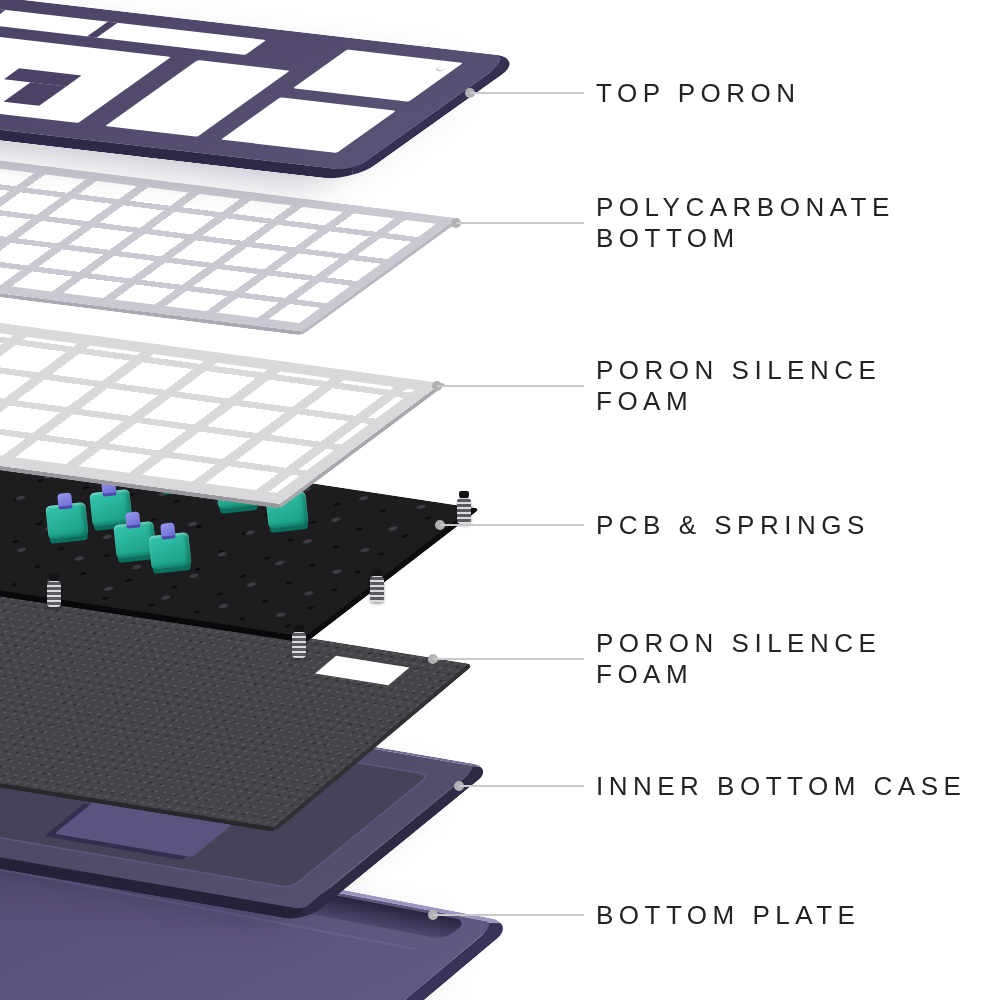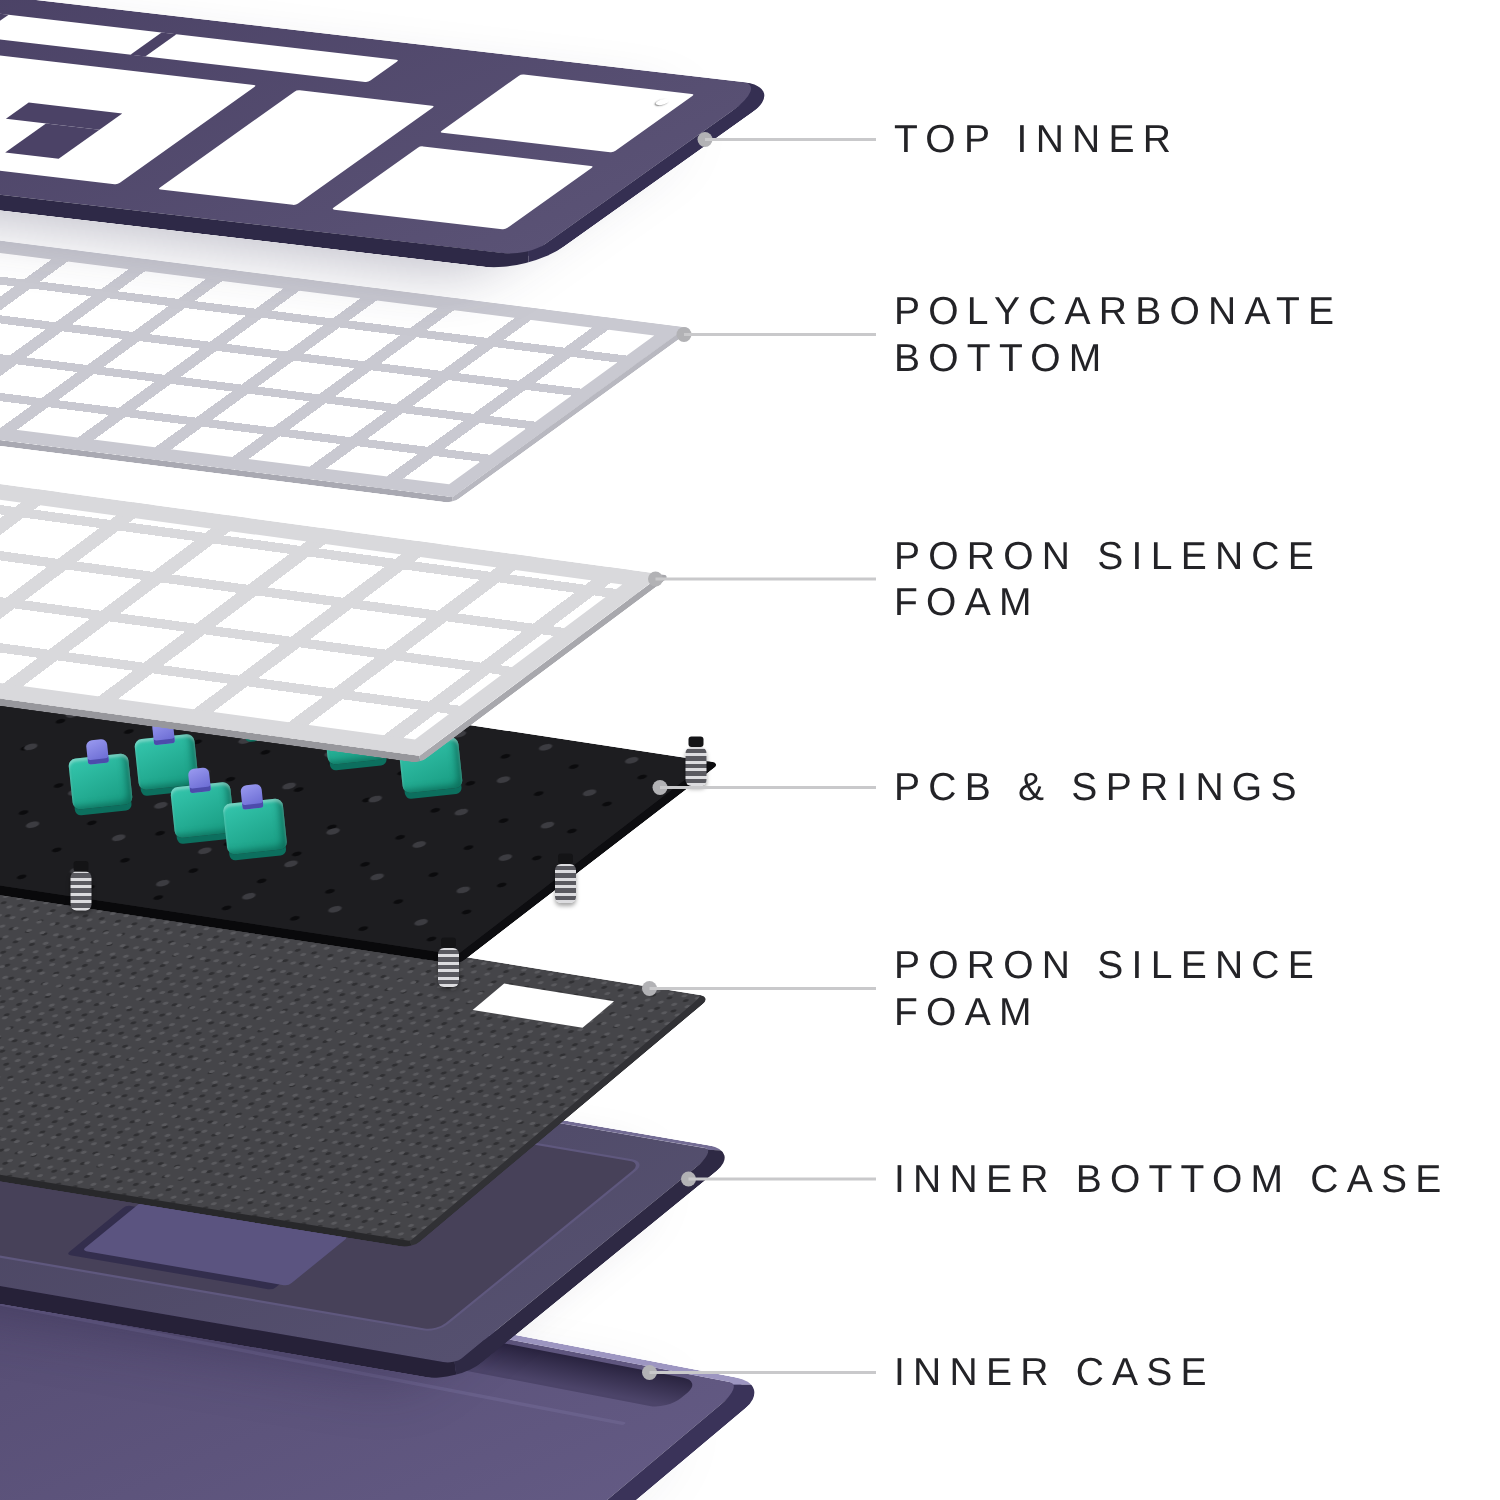--- a/index.html
+++ b/index.html
@@ -165,21 +165,21 @@
     <div class="tc-cut tc-r1"></div>
     <div class="tc-cut tc-r2"></div>
 
     <div class="tc-screw" style="left:93.5%;top:13%;"></div>
 
   </div>
 
   <div class="callout" style="top:93px;">
     <span class="co-dot" style="left:465px;"></span>
     <span class="co-line" style="left:470px;width:114px;"></span>
-    <div class="co-text">TOP INNER</div>
+    <div class="co-text">TOP PORON</div>
   </div>
 
   <div class="callout" style="top:223px;">
     <span class="co-dot" style="left:451px;"></span>
     <span class="co-line" style="left:456px;width:128px;"></span>
     <div class="co-text">POLYCARBONATE
 BOTTOM</div>
   </div>
 
   <div class="callout" style="top:386px;">
@@ -204,16 +204,16 @@
 
   <div class="callout" style="top:786px;">
     <span class="co-dot" style="left:454px;"></span>
     <span class="co-line" style="left:459px;width:125px;"></span>
     <div class="co-text">INNER BOTTOM CASE</div>
   </div>
 
   <div class="callout" style="top:915px;">
     <span class="co-dot" style="left:428px;"></span>
     <span class="co-line" style="left:433px;width:151px;"></span>
-    <div class="co-text">INNER CASE</div>
+    <div class="co-text">BOTTOM PLATE</div>
   </div>
 
 </div>
 
 </body></html>

